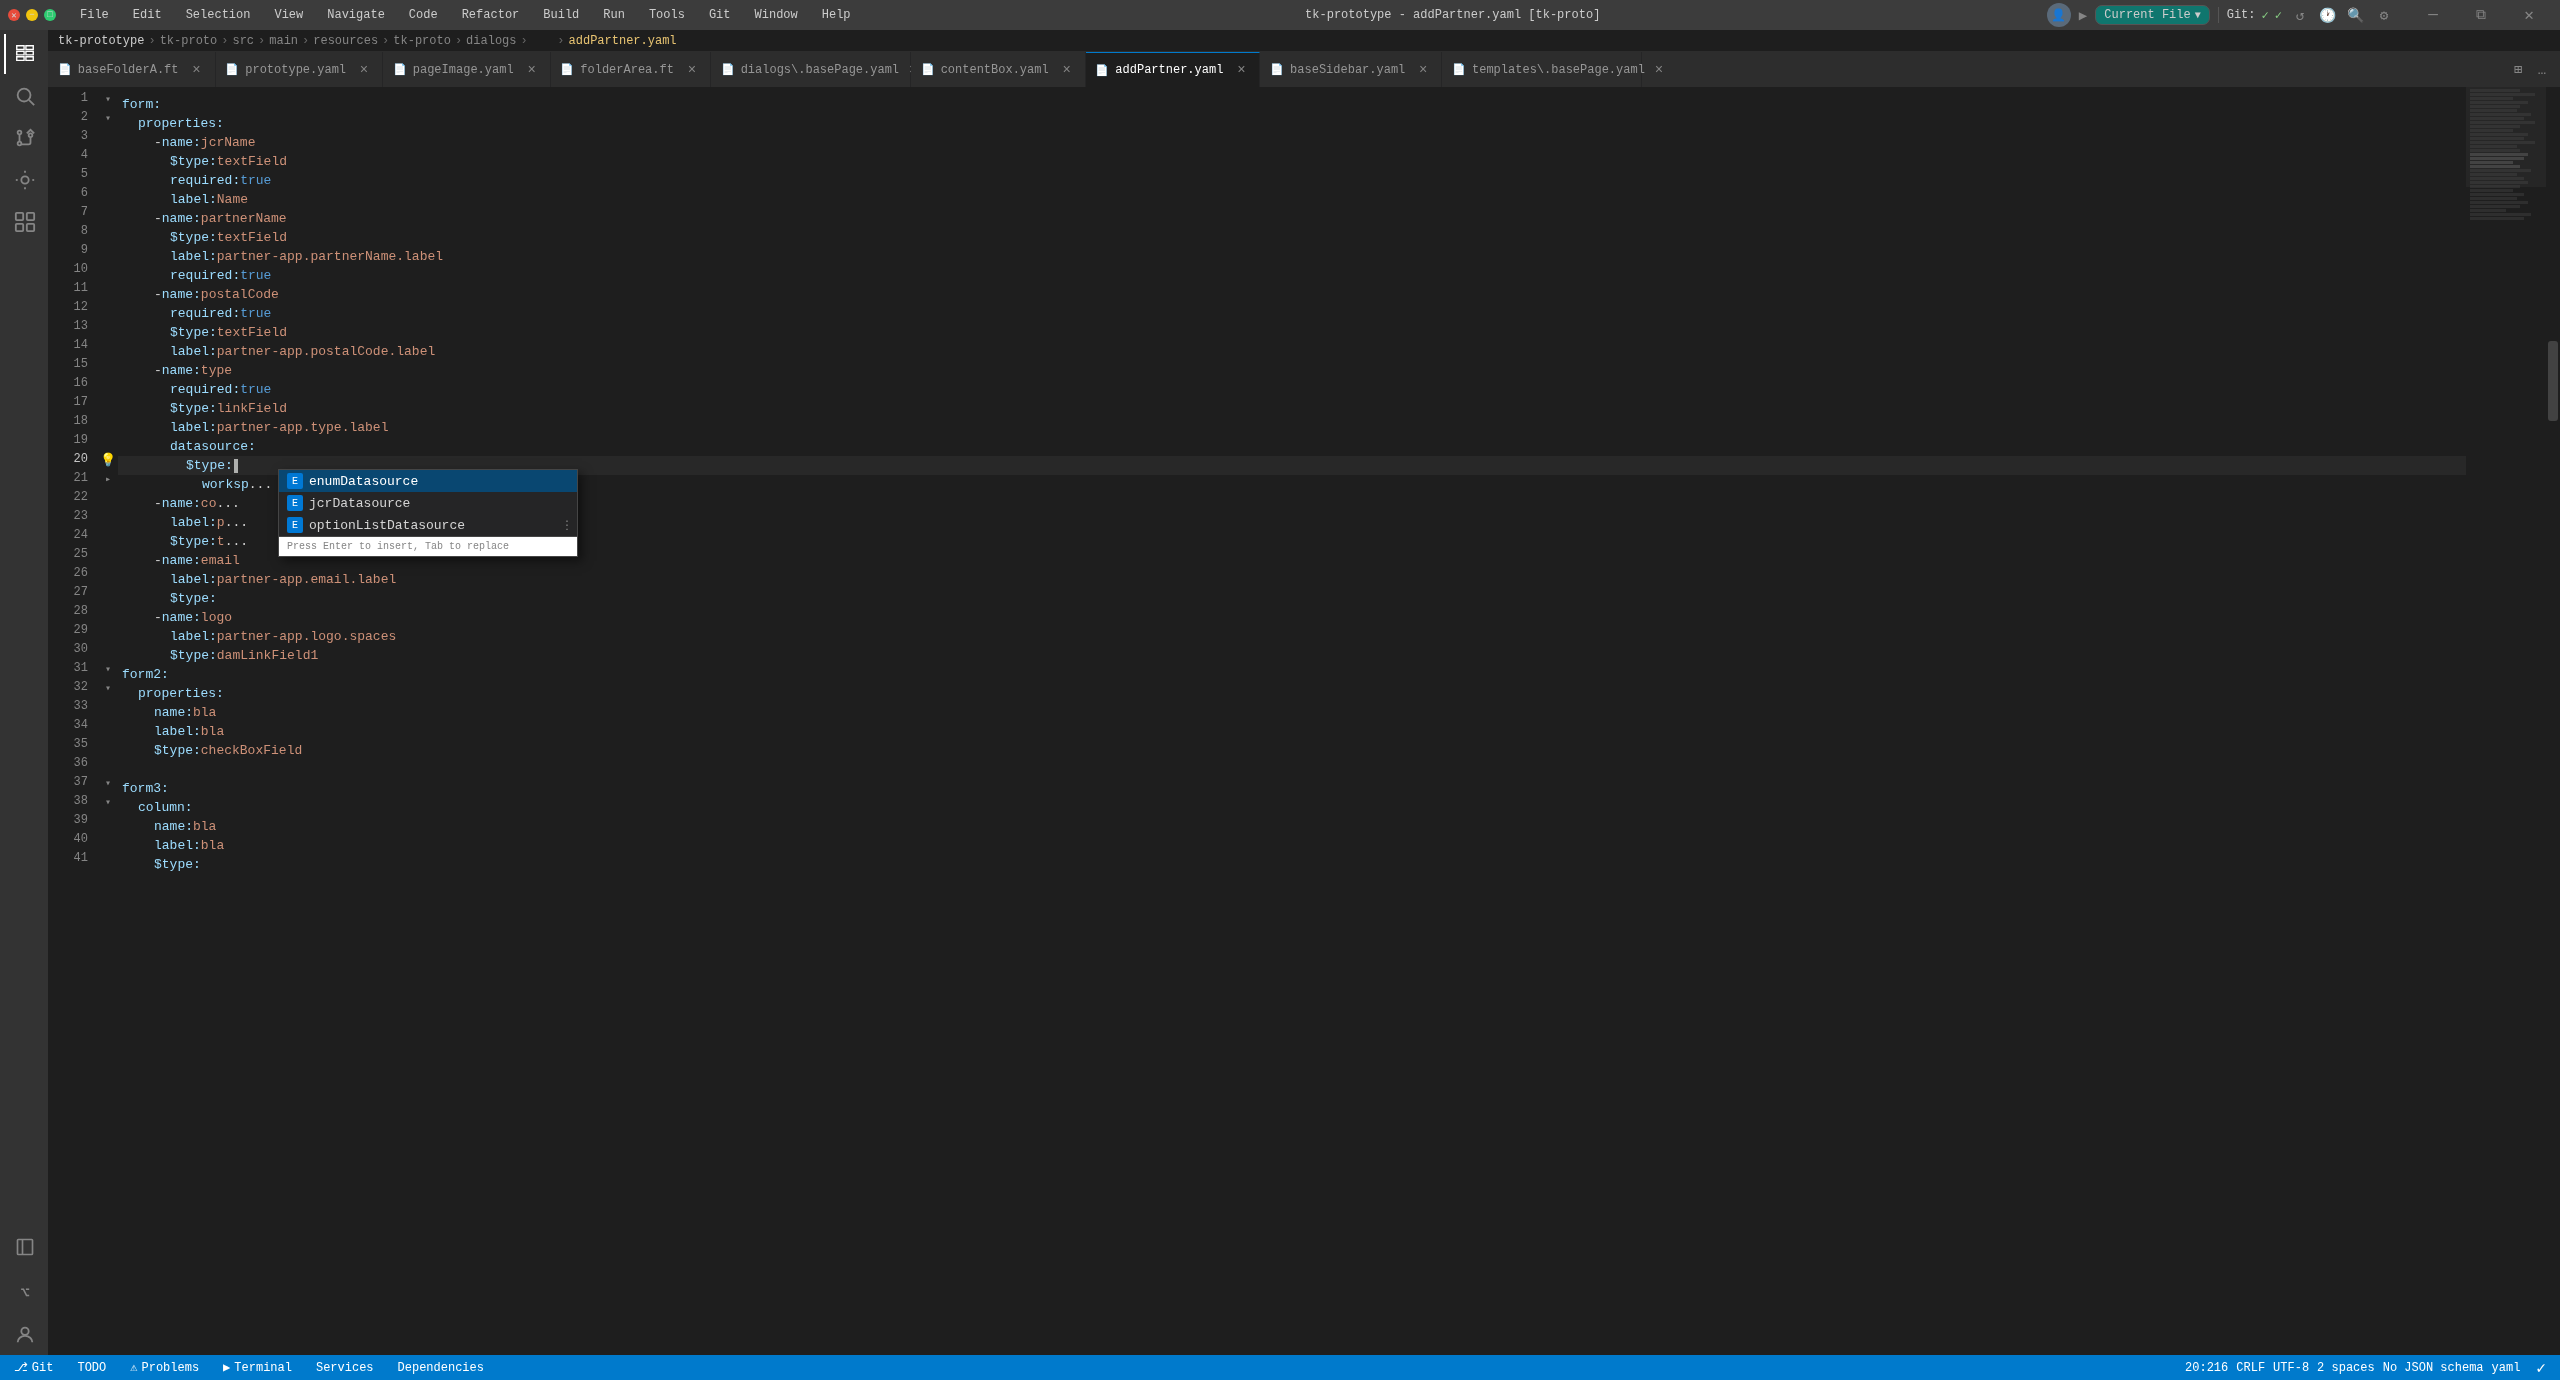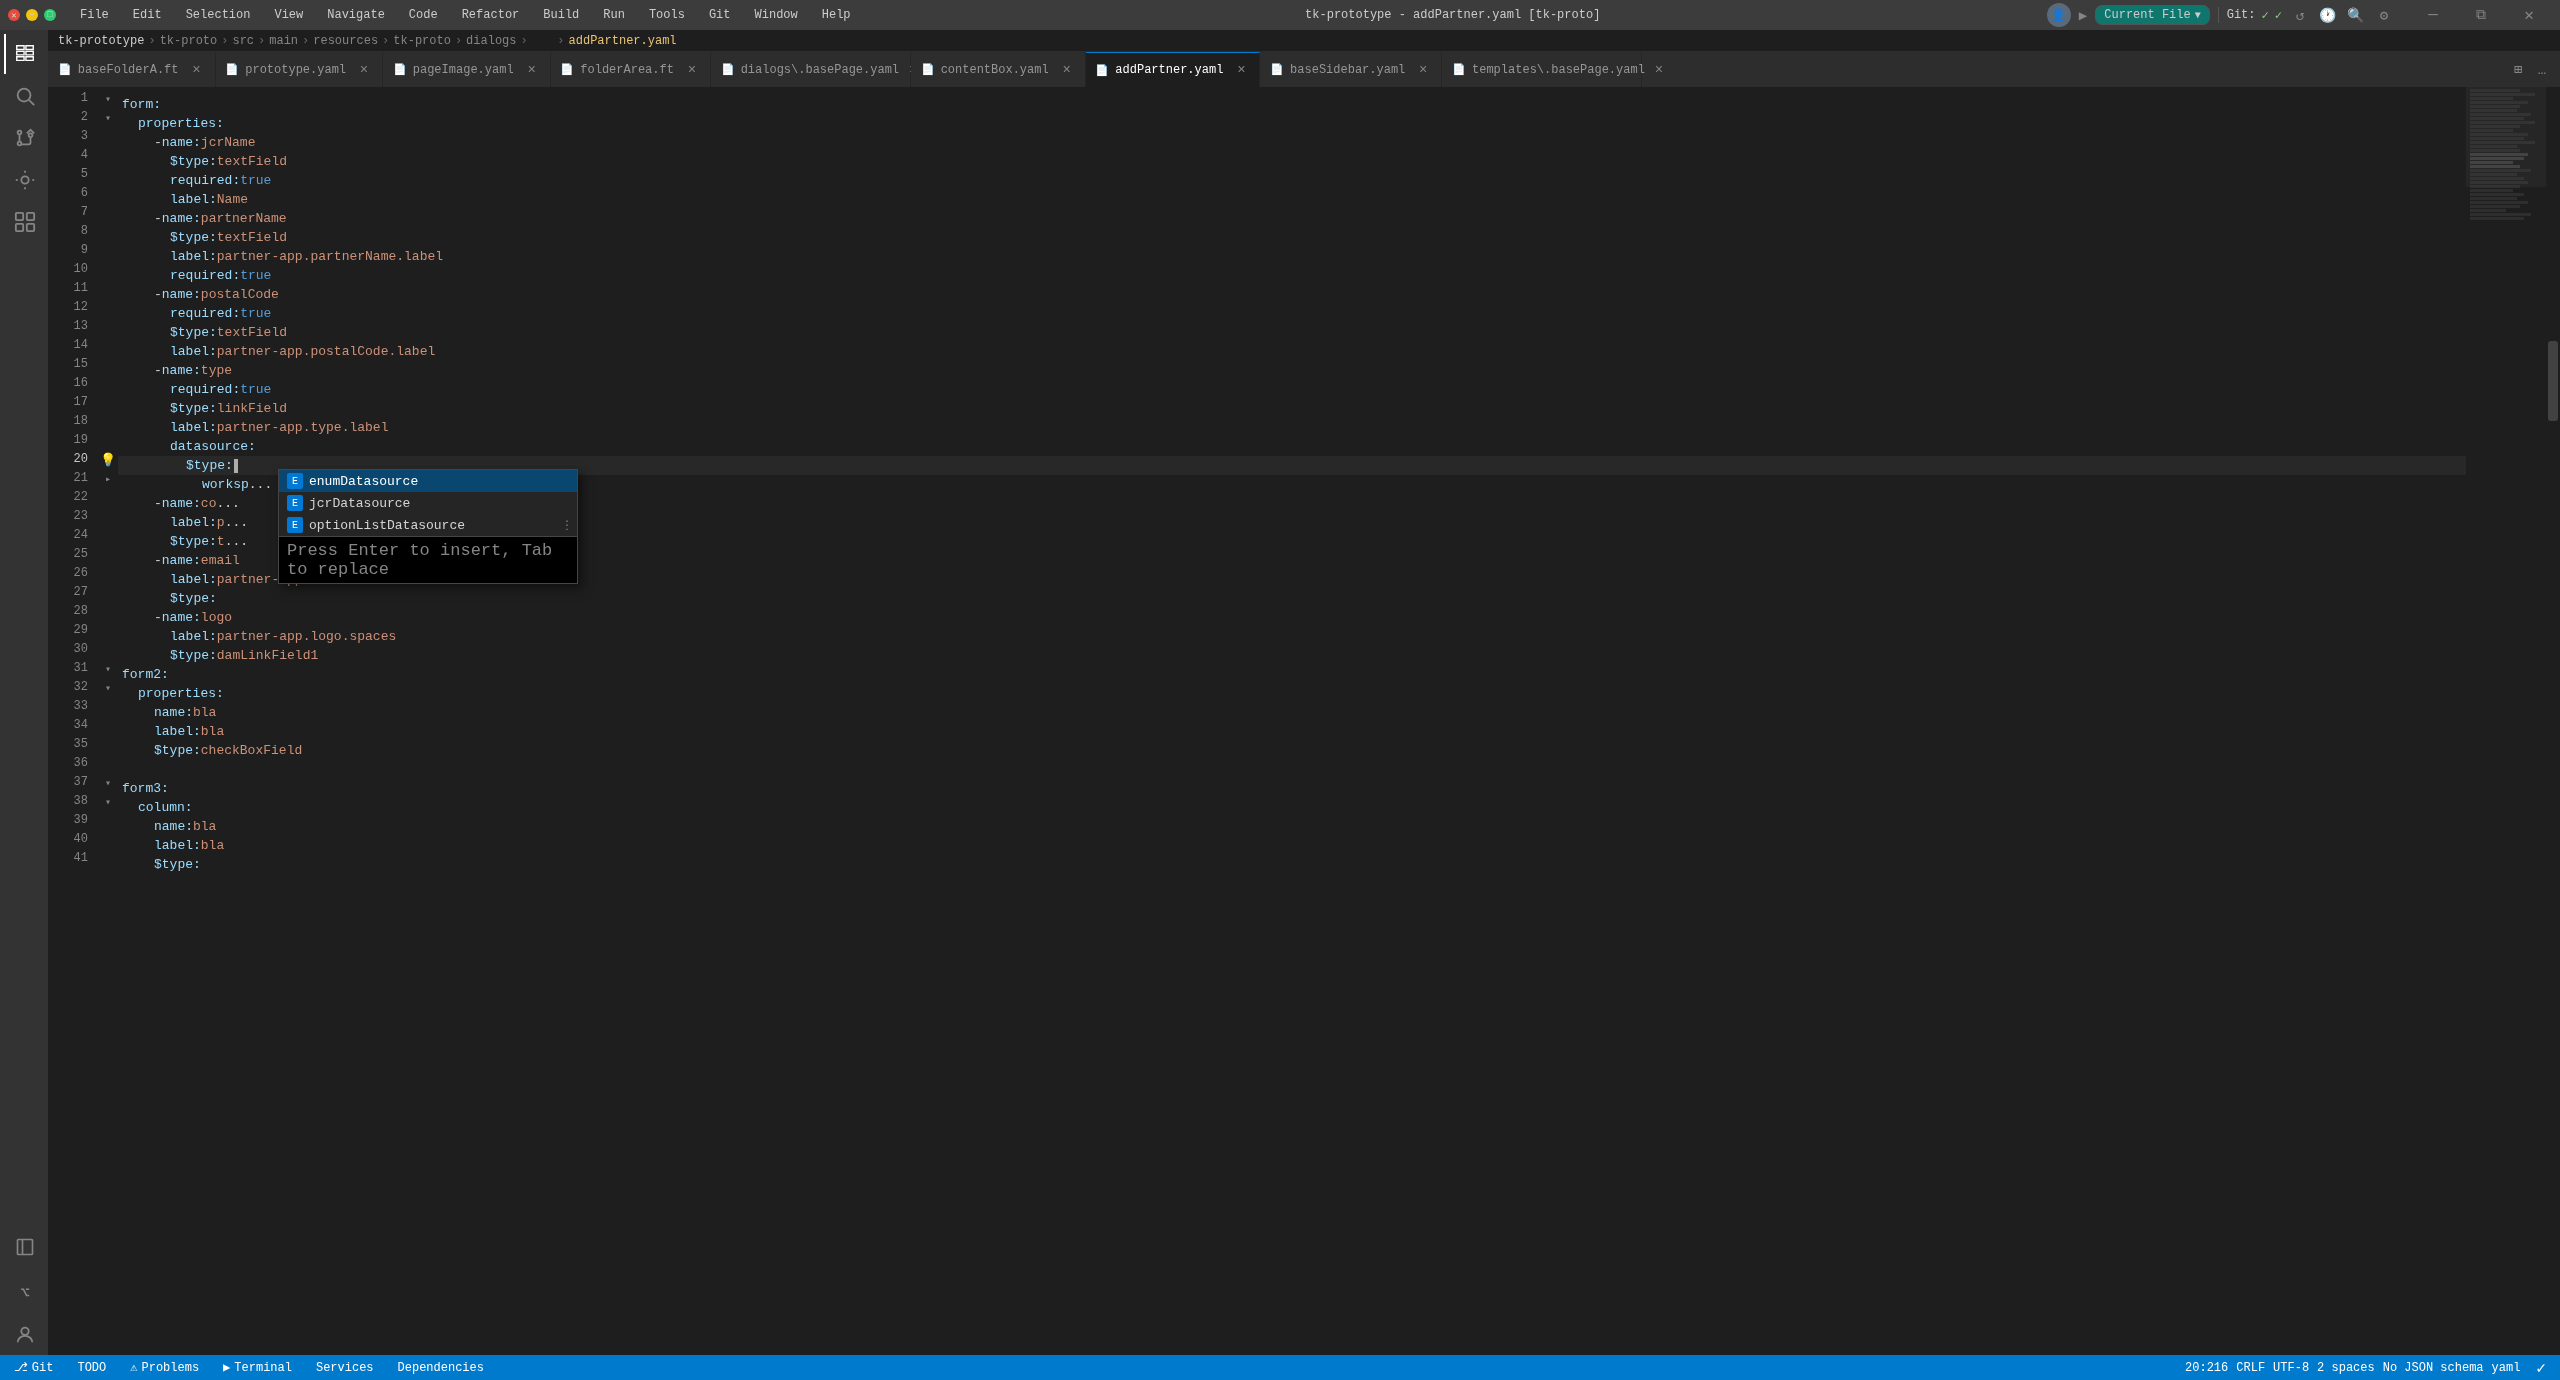--- a/index.html
+++ b/index.html
@@ -255,23 +255,23 @@
       width: 16px; height: 16px;
       display: flex; align-items: center; justify-content: center;
       font-size: 10px;
       background: #0078d4;
       color: white;
       border-radius: 2px;
       flex-shrink: 0;
     }
     .ac-hint {
       padding: 4px 8px;
-      font-size: 17px;
+      font-size: 10px;
       color: #858585;
-      background: #000000;
+      background: #ffffff;
       border-top: 1px solid #454545;
     }
     .ac-more-btn {
       position: absolute;
       right: 4px;
       top: 50%;
       transform: translateY(-50%);
       color: #858585;
       font-size: 12px;
     }

